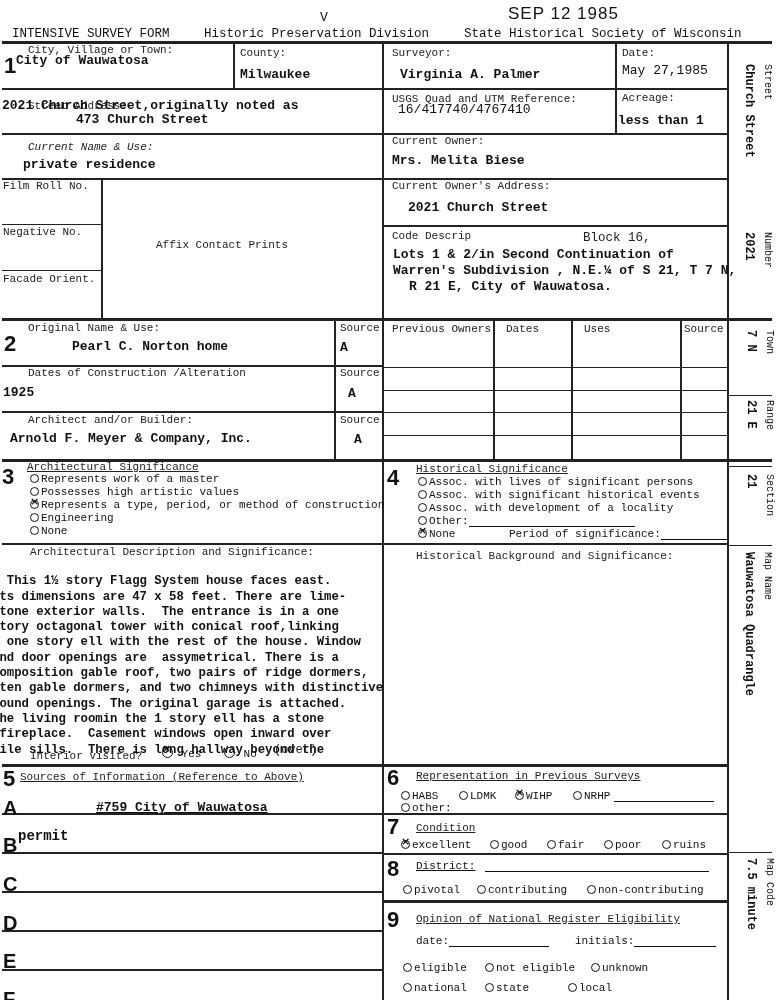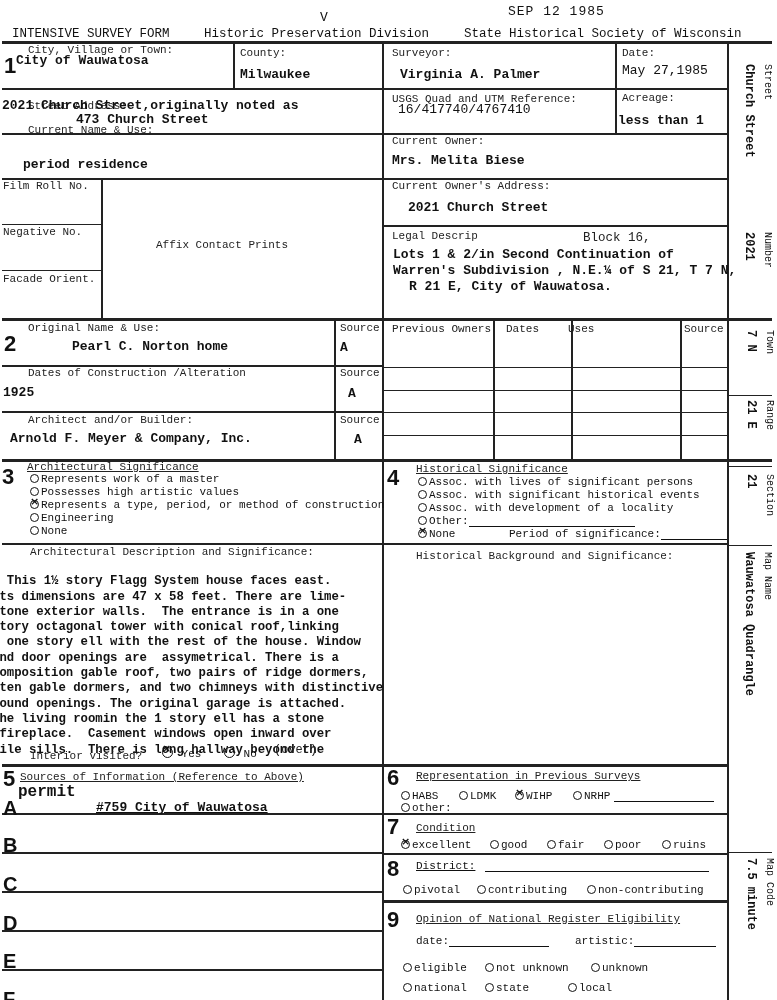--- a/index.html
+++ b/index.html
@@ -20,21 +20,21 @@
   .vert { position:absolute; writing-mode:vertical-rl; white-space:nowrap; }
   .vert .small { font-size:10px; line-height:11px; }
   .vert .big { font-size:12px; line-height:13px; font-weight:bold; }
   .desc { position:absolute; font-size:12.3px; line-height:15.3px; font-weight:bold; white-space:pre; }
   .blank { display:inline-block; border-bottom:1px solid #111; height:10px; vertical-align:bottom; }
 </style>
 </head>
 <body>
 
 <div class="abs" style="left:320px;top:10px;font-size:13px;">V</div>
-<div class="abs" style="left:508px;top:4px;font-family:Liberation Mono, monospace;font-size:13px;letter-spacing:1px;">SEP 12 1985</div>
+<div class="abs" style="left:508px;top:4px;font-family:Liberation Sans, sans-serif;font-size:17px;letter-spacing:1px;">SEP 12 1985</div>
 <div class="abs" style="left:12px;top:27px;font-size:12.5px;">INTENSIVE SURVEY FORM</div>
 <div class="abs" style="left:204px;top:27px;font-size:12.5px;">Historic Preservation Division</div>
 <div class="abs" style="left:464px;top:27px;font-size:12.5px;">State Historical Society of Wisconsin</div>
 
 <div class="hl thick" style="left:2px;top:41px;width:770px;"></div>
 
 <div class="vl" style="left:382px;top:42px;height:958px;"></div>
 
 <div class="vl" style="left:727px;top:42px;height:958px;"></div>
 
@@ -91,33 +91,33 @@
 <div class="val" style="left:622px;top:64px;font-weight:normal;">May 27,1985</div>
 
 <div class="lbl" style="left:28px;top:100px;">Street Address:</div>
 <div class="val" style="left:2px;top:99px;">2021 Church Street,originally noted as</div>
 <div class="val" style="left:76px;top:113px;">473 Church Street</div>
 <div class="lbl" style="left:392px;top:93px;">USGS Quad and UTM Reference:</div>
 <div class="val" style="left:398px;top:103px;font-weight:normal;">16/417740/4767410</div>
 <div class="lbl" style="left:622px;top:92px;">Acreage:</div>
 <div class="val" style="left:618px;top:114px;">less than 1</div>
 
-<div class="lbl" style="left:28px;top:124px;">Current Name &amp; Use:</div>
-<div class="val" style="left:23px;top:158px;">period residence</div>
+<div class="lbl" style="left:28px;top:141px;font-style:italic;">Current Name &amp; Use:</div>
+<div class="val" style="left:23px;top:158px;">private residence</div>
 <div class="lbl" style="left:392px;top:135px;">Current Owner:</div>
 <div class="val" style="left:392px;top:154px;">Mrs. Melita Biese</div>
 <div class="lbl" style="left:392px;top:180px;">Current Owner's Address:</div>
 <div class="val" style="left:408px;top:201px;">2021 Church Street</div>
 
 <div class="lbl" style="left:3px;top:180px;">Film Roll No.</div>
 <div class="lbl" style="left:3px;top:226px;">Negative No.</div>
 <div class="lbl" style="left:3px;top:273px;">Facade Orient.</div>
 <div class="lbl" style="left:156px;top:239px;">Affix Contact Prints</div>
 
-<div class="lbl" style="left:392px;top:230px;">Legal Descrip</div>
+<div class="lbl" style="left:392px;top:230px;">Code Descrip</div>
 <div class="lbl" style="left:583px;top:232px;font-size:12.5px;">Block 16,</div>
 <div class="val" style="left:393px;top:248px;">Lots 1 &amp; 2/in Second Continuation of</div>
 <div class="val" style="left:393px;top:264px;">Warren's Subdivision , N.E.¼ of S 21, T 7 N,</div>
 <div class="val" style="left:393px;top:280px;padding-left:16px;">R 21 E, City of Wauwatosa.</div>
 
 <div class="secnum" style="left:4px;top:333px;">2</div>
 <div class="lbl" style="left:28px;top:322px;">Original Name &amp; Use:</div>
 <div class="val" style="left:25px;top:340px;padding-left:47px;">Pearl C. Norton home</div>
 <div class="lbl" style="left:28px;top:367px;">Dates of Construction /Alteration</div>
 <div class="val" style="left:3px;top:386px;">1925</div>
@@ -126,21 +126,21 @@
 
 <div class="lbl" style="left:340px;top:322px;">Source</div>
 <div class="val" style="left:340px;top:341px;">A</div>
 <div class="lbl" style="left:340px;top:367px;">Source</div>
 <div class="val" style="left:348px;top:387px;">A</div>
 <div class="lbl" style="left:340px;top:414px;">Source</div>
 <div class="val" style="left:354px;top:433px;">A</div>
 
 <div class="lbl" style="left:392px;top:323px;">Previous Owners</div>
 <div class="lbl" style="left:506px;top:323px;">Dates</div>
-<div class="lbl" style="left:560px;top:323px;padding-left:8px;">Uses</div>
+<div class="lbl" style="left:576px;top:323px;padding-left:8px;">Uses</div>
 <div class="lbl" style="left:684px;top:323px;">Source</div>
 
 <div class="secnum" style="left:2px;top:466px;">3</div>
 <div class="lbl u" style="left:27px;top:461px;">Architectural Significance</div>
 <div class="opt" style="left:30px;top:473px;"><span class="radio"></span><span>Represents work of a master</span></div>
 <div class="opt" style="left:30px;top:486px;"><span class="radio"></span><span>Possesses high artistic values</span></div>
 <div class="opt" style="left:30px;top:499px;"><span class="radio on"></span><span>Represents a type, period, or method of construction</span></div>
 <div class="opt" style="left:30px;top:512px;"><span class="radio"></span><span>Engineering</span></div>
 <div class="opt" style="left:30px;top:525px;"><span class="radio"></span><span>None</span></div>
 
@@ -159,21 +159,21 @@
 <div class="opt" style="left:418px;top:489px;"><span class="radio"></span><span>Assoc. with significant historical events</span></div>
 <div class="opt" style="left:418px;top:502px;"><span class="radio"></span><span>Assoc. with development of a locality</span></div>
 <div class="opt" style="left:418px;top:515px;"><span class="radio"></span><span>Other:</span><span class="blank" style="width:166px;"></span></div>
 <div class="opt" style="left:418px;top:528px;"><span class="radio on"></span><span>None</span></div>
 <div class="opt" style="left:509px;top:528px;"><span>Period of significance:</span><span class="blank" style="width:66px;"></span></div>
 <div class="lbl" style="left:416px;top:550px;">Historical Background and Significance:</div>
 
 <div class="secnum" style="left:3px;top:768px;">5</div>
 <div class="lbl u" style="left:20px;top:771px;">Sources of Information (Reference to Above)</div>
 <div class="secnum" style="left:3px;top:797px;font-size:20px;">A</div>
-<div class="val" style="left:18px;top:785px;font-size:16px;">permit</div>
+<div class="val" style="left:18px;top:829px;font-size:14px;">permit</div>
 <div class="val" style="left:96px;top:801px;text-decoration:underline;">#759 City of Wauwatosa</div>
 <div class="secnum" style="left:3px;top:834px;font-size:20px;">B</div>
 <div class="secnum" style="left:3px;top:873px;font-size:20px;">C</div>
 <div class="secnum" style="left:3px;top:912px;font-size:20px;">D</div>
 <div class="secnum" style="left:3px;top:950px;font-size:20px;">E</div>
 <div class="secnum" style="left:3px;top:988px;font-size:20px;">F</div>
 
 <div class="secnum" style="left:387px;top:767px;">6</div>
 <div class="lbl u" style="left:416px;top:770px;">Representation in Previous Surveys</div>
 <div class="opt" style="left:401px;top:790px;"><span class="radio"></span><span>HABS</span></div>
@@ -192,23 +192,23 @@
 
 <div class="secnum" style="left:387px;top:858px;">8</div>
 <div class="opt" style="left:416px;top:860px;"><span class="u">District:</span><span class="blank" style="width:224px;margin-left:10px;"></span></div>
 <div class="opt" style="left:403px;top:884px;"><span class="radio"></span><span>pivotal</span></div>
 <div class="opt" style="left:477px;top:884px;"><span class="radio"></span><span>contributing</span></div>
 <div class="opt" style="left:587px;top:884px;"><span class="radio"></span><span>non-contributing</span></div>
 
 <div class="secnum" style="left:387px;top:909px;">9</div>
 <div class="lbl u" style="left:416px;top:913px;">Opinion of National Register Eligibility</div>
 <div class="opt" style="left:416px;top:935px;"><span>date:</span><span class="blank" style="width:100px;"></span></div>
-<div class="opt" style="left:575px;top:935px;"><span>artistic:</span><span class="blank" style="width:82px;"></span></div>
+<div class="opt" style="left:575px;top:935px;"><span>initials:</span><span class="blank" style="width:82px;"></span></div>
 <div class="opt" style="left:403px;top:962px;"><span class="radio"></span><span>eligible</span></div>
-<div class="opt" style="left:485px;top:962px;"><span class="radio"></span><span>not unknown</span></div>
+<div class="opt" style="left:485px;top:962px;"><span class="radio"></span><span>not eligible</span></div>
 <div class="opt" style="left:591px;top:962px;"><span class="radio"></span><span>unknown</span></div>
 <div class="opt" style="left:403px;top:982px;"><span class="radio"></span><span>national</span></div>
 <div class="opt" style="left:485px;top:982px;"><span class="radio"></span><span>state</span></div>
 <div class="opt" style="left:549px;top:982px;margin-left:19px;"><span class="radio"></span><span>local</span></div>
 
 <div class="vert" style="left:740px;top:64px;">
   <span class="small">Street</span><br>
   <span class="big">Church Street</span>
 </div>
 <div class="vert" style="left:740px;top:232px;">

